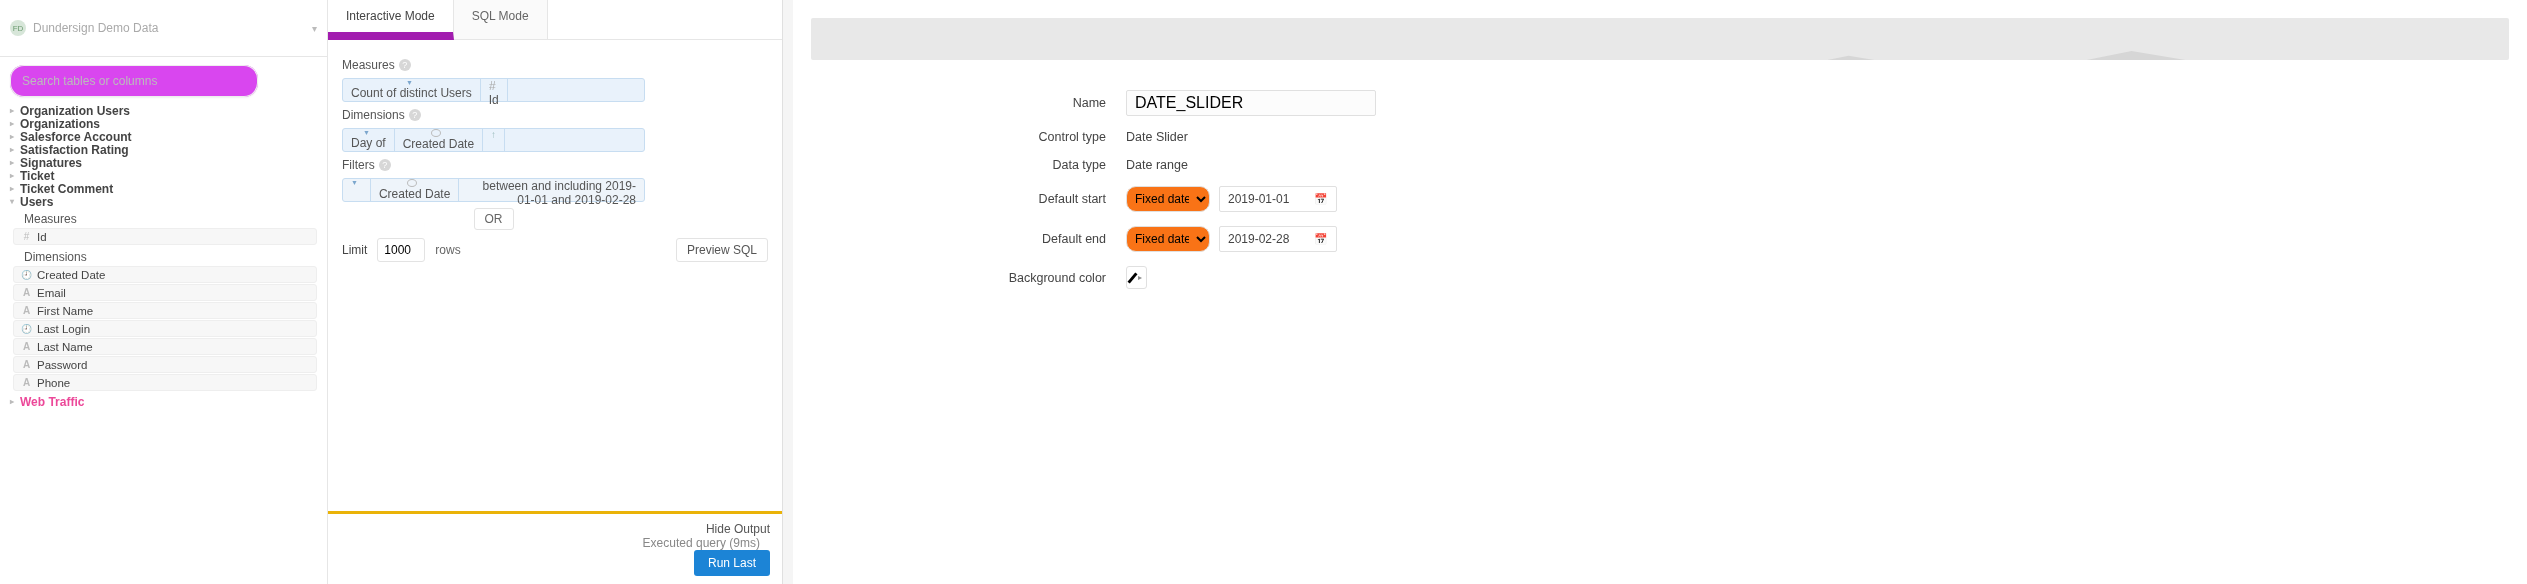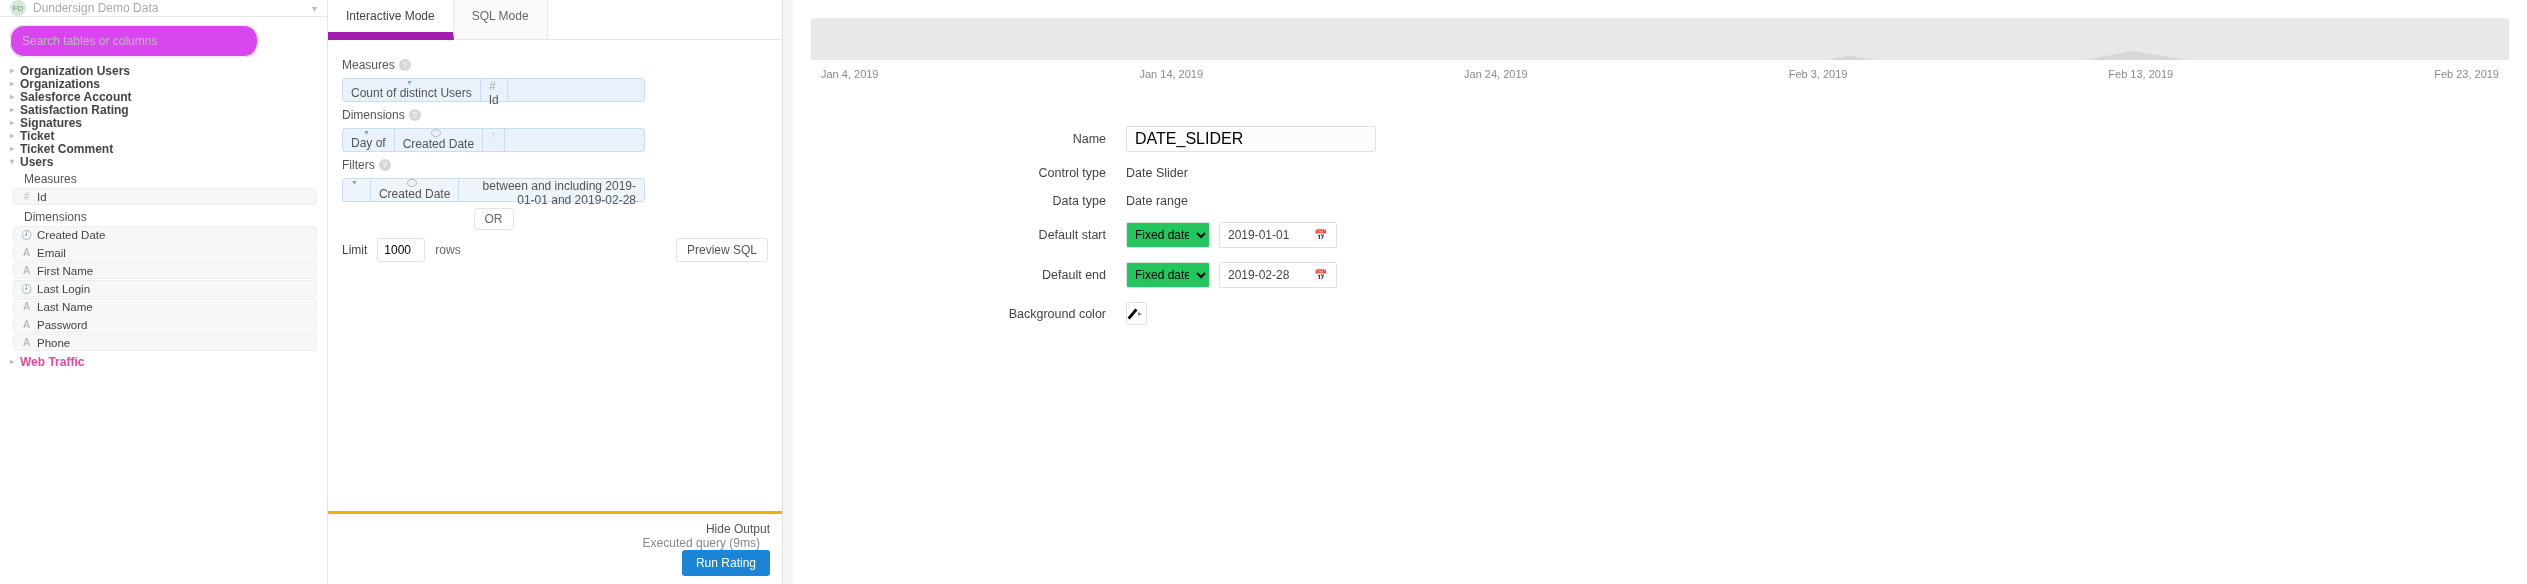--- a/index.html
+++ b/index.html
@@ -6,21 +6,21 @@
 body { font-family: -apple-system, "Helvetica Neue", Arial, sans-serif; font-size: 12px; color: #444; background: #fff; display: flex; width: 2527px; height: 584px; }
 .panel-left { width: 783px; border-right: 1px solid #e0e0e0; display: flex; flex-direction: column; }
 .panel-middle { width: 10px; background: #f5f5f5; }
 .panel-right { flex: 1; padding: 0; display: flex; flex-direction: column; }
 
 
 .left-top { display: flex; height: 100%; }
 .sidebar { width: 328px; border-right: 1px solid #e6e6e6; display: flex; flex-direction: column; }
 .query-area { flex: 1; display: flex; flex-direction: column; }
 
-.ds-select { display: flex; align-items: center; padding: 0 10px; border-bottom: 1px solid #e6e6e6; color: #aaa; }
+.ds-select { display: flex; align-items: center; padding: 20px 10px; border-bottom: 1px solid #e6e6e6; color: #aaa; }
 .ds-avatar { width: 16px; height: 16px; border-radius: 50%; background: #d7e6d9; display: inline-flex; align-items: center; justify-content: center; font-size: 8px; margin-right: 7px; color: #6b9a6f;}
 .ds-select .caret { margin-left: auto; color: #bbb; font-size: 10px; }
 .search-wrap { padding: 8px 10px 7px; }
 .search-input { width: 248px; height: 27px; border: none; background: #d946ef; border-radius: 14px; padding: 16px 12px; font-size: 12px; color: #333; box-shadow: 0 0 0 1px #eee inset, 0 1px 2px rgba(0,0,0,.06);}
 .search-input::placeholder { color: #bbb; }
 
 .tree { flex: 1; overflow: auto; padding: 0 10px 6px; font-size: 12px; }
 .tree-row { display: flex; align-items: center; height: 13px; padding: 1px 0; cursor: pointer; }
 .tree-row.bold { font-weight: 600; }
 .tree-row .chev { width: 10px; font-size: 8px; color: #bbb; }
@@ -70,21 +70,21 @@
 .r-chart-wrap{padding:18px 18px 6px;}
 .r-chart { height: 42px; background: #e8e8e8; border-radius: 2px; position: relative; overflow:hidden;}
 .r-chart svg{position:absolute; inset:0;}
 .r-ticks { display:flex; justify-content:space-between; padding: 8px 10px 16px; font-size:11px; color:#8a8a8a;}
 
 .form-area { padding: 24px 0 0; }
 .form-row { display: flex; align-items: center; margin-bottom: 14px; }
 .form-lbl { width: 333px; text-align: right; padding-right: 20px; font-size: 12.5px; color: #444;}
 .form-val { color:#444; font-size:12.5px;}
 .text-input { width: 250px; height: 26px; border: 1px solid #e0e0e0; border-radius: 2px; padding: 0 8px; font-size: 16px; background:#fcfcfc;}
-.sel { width: 84px; height: 26px; border: 1px solid #e0e0e0; border-radius: 2px; font-size: 12px; background:#22c55e; padding:0 4px;}
+.sel { width: 84px; height: 26px; border: 1px solid #e0e0e0; border-radius: 10px; font-size: 12px; background:#f97316; padding:0 4px;}
 .date-group{display:flex; gap:9px;}
 .date-input{display:flex; align-items:center; border:1px solid #e0e0e0; border-radius:2px; height:26px; width:118px; padding:0 8px; justify-content:space-between; background:#fff;}
 .date-input .cal{font-size:11px; color:#777;}
 .color-btn{display:flex; align-items:center; border:1px solid #e0e0e0; border-radius:3px; height:23px; padding:0 4px; gap:4px; background:#fff;}
 .color-btn .sw{width:3px; height:12px; background:#000; transform:rotate(40deg); display:inline-block;}
 .color-btn .car{font-size:8px; color:#888;}
 </style>
 </head>
 <body>
 
@@ -241,43 +241,35 @@
         <div class="limit-row">
           <span>Limit</span>
           <input value="1000" style="">
           <span class="rows">rows</span>
           <button class="preview-btn">Preview SQL</button>
         </div>
       </div>
       <div class="footer">
         <span class="hide">Hide Output</span>
         <span class="exec">Executed query (9ms)</span>
-        <button class="run-btn">Run Rating</button>
+        <button class="run-btn">Run Last</button>
       </div>
     </div>
   </div>
 </div>
 
 <div class="panel-middle"></div>
 
 <div class="panel-right">
   <div class="r-chart-wrap">
     <div class="r-chart">
       <svg viewBox="0 0 720 42" preserveAspectRatio="none">
         <path d="M0,36 L40,34 L90,30 L140,32 L200,24 L260,30 L320,20 L380,28 L440,16 L500,26 L560,14 L620,24 L680,20 L720,28 L720,42 L0,42 Z" fill="#d6d6d6"></path>
       </svg>
     </div>
-    <div class="r-ticks">
-      <span>Jan 4, 2019</span>
-      <span>Jan 14, 2019</span>
-      <span>Jan 24, 2019</span>
-      <span>Feb 3, 2019</span>
-      <span>Feb 13, 2019</span>
-      <span>Feb 23, 2019</span>
-    </div>
   </div>
 
   <div class="form-area">
     <div class="form-row">
       <div class="form-lbl">Name</div>
       <input class="text-input" value="DATE_SLIDER" style="">
     </div>
     <div class="form-row">
       <div class="form-lbl">Control type</div>
       <div class="form-val">Date Slider</div>

